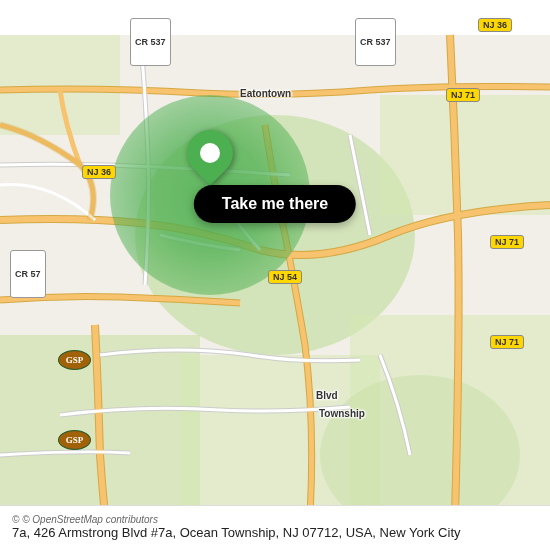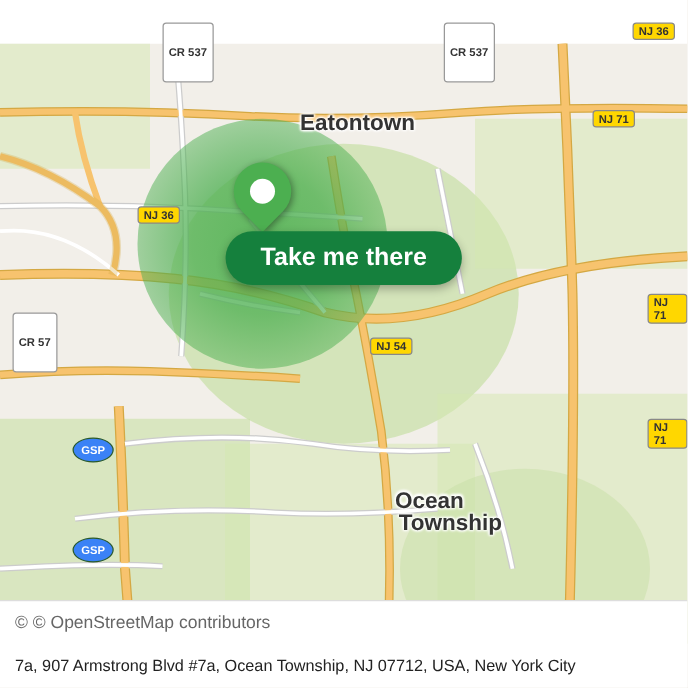--- a/index.html
+++ b/index.html
@@ -56,21 +56,21 @@
     }
     .road-highway-outline {
       stroke: #d4a843;
       stroke-width: 8;
       fill: none;
     }
 
     
     .town-label {
       position: absolute;
-      font-size: 18px;
+      font-size: 10px;
       font-weight: bold;
       color: #333;
       text-shadow: 1px 1px 2px white, -1px -1px 2px white, 1px -1px 2px white, -1px 1px 2px white;
       pointer-events: none;
       padding-left: 48px;
     }
 
     
     #highlight-region {
       position: absolute;
@@ -112,49 +112,50 @@
       left: 50%;
       transform: translate(-50%, -50%);
     }
 
     
     #take-me-there {
       position: absolute;
       top: 185px;
       left: 50%;
       transform: translateX(-50%);
-      background: #15803d;
+      background: #000000;
       color: white;
       border: none;
       border-radius: 25px;
       padding: 10px 28px;
-      font-size: 20px;
+      font-size: 16px;
       font-weight: bold;
       cursor: pointer;
       box-shadow: 0 3px 8px rgba(0,0,0,0.3);
       white-space: nowrap;
       z-index: 20;
     }
 
     
     #bottom-bar {
       position: absolute;
       bottom: 0;
       left: 0;
       right: 0;
       background: white;
       padding: 8px 12px 10px;
       border-top: 1px solid #ddd;
       z-index: 30;
     }
 
     #attribution {
-      font-size: 14px;
+      font-size: 10px;
       color: #666;
-      margin-bottom: 20px;
+      margin-bottom: 0;
+      font-style: italic;
     }
 
     #address-line {
       font-size: 13px;
       color: #222;
       font-weight: 500;
     }
 
     
     #moovit-logo {
@@ -195,29 +196,29 @@
       border-radius: 3px;
       padding: 18px 4px;
       color: #333;
     }
     .badge-nj {
       background: #ffd700;
       border: 1.5px solid #888;
       border-radius: 3px;
       padding: 1px 4px;
       color: #333;
-      margin-left: 28px;
     }
     .badge-gsp {
-      background: #3b82f6;
+      background: #a16207;
       color: white;
       border-radius: 50%;
       width: 33px;
       height: 20px;
       border: 1px solid #2a5a2a;
+      font-family: Liberation Serif, serif;
     }
   </style>
 </head>
 <body>
 
 <div id="map-container">
 
   <svg id="map-svg" viewBox="0 0 550 480">
 
     <rect width="550" height="480" fill="#f2efe9"></rect>
@@ -293,30 +294,30 @@
       <div class="road-badge badge-nj" style="top: 235px; left: 490px;">NJ 71</div>
       <div class="road-badge badge-nj" style="top: 335px; left: 490px;">NJ 71</div>
       <div class="road-badge badge-cr" style="top: 250px; left: 10px;">CR 57</div>
       <div class="road-badge badge-nj" style="top: 270px; left: 268px;">NJ 54</div>
       <div class="road-badge badge-gsp" style="top: 350px; left: 58px;">GSP</div>
       <div class="road-badge badge-gsp" style="top: 430px; left: 58px;">GSP</div>
     </div>
 
   <div id="towns-container">
       <div class="town-label" style="top: 88px; left: 192px;">Eatontown</div>
-      <div class="town-label" style="top: 390px; left: 268px;">Ocean</div>
+      <div class="town-label" style="top: 390px; left: 268px;">Blvd</div>
       <div class="town-label" style="top: 408px; left: 271px;">Township</div>
     </div>
 
   <div id="bottom-bar">
     <div id="attribution">
       <span>©</span>
       <span>© OpenStreetMap contributors</span>
     </div>
-    <div id="address-line">7a, 907 Armstrong Blvd #7a, Ocean Township, NJ 07712, USA, New York City</div>
+    <div id="address-line">7a, 426 Armstrong Blvd #7a, Ocean Township, NJ 07712, USA, New York City</div>
   </div>
 
   <div id="moovit-logo">
     <div class="moovit-m">
       <span>m</span>
     </div>
     <span style="font-size:16px;font-weight:bold;color:#f5a623;">oovit</span>
   </div>
 
 </div>

